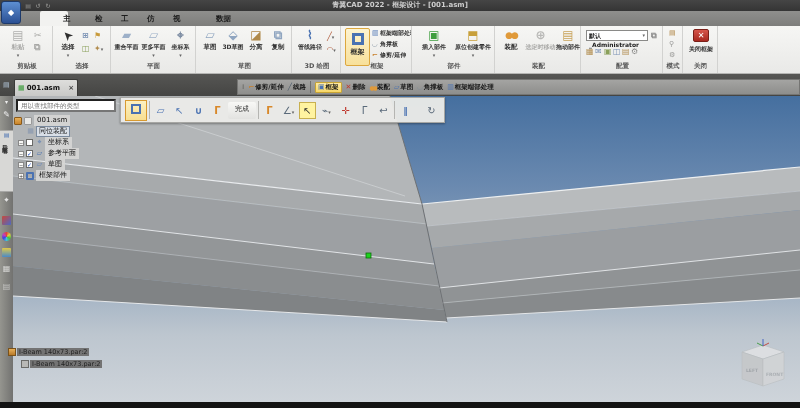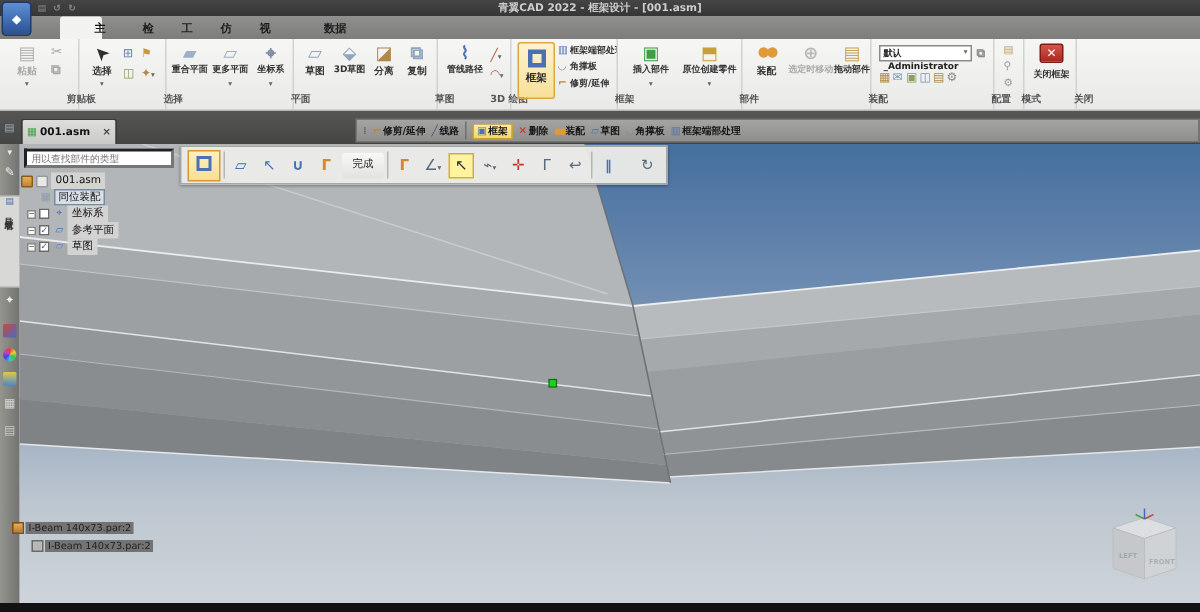--- a/index.html
+++ b/index.html
@@ -17,21 +17,21 @@
   .appbtn { left:1px; top:1px; width:20px; height:23px; background:linear-gradient(#5d8fd2,#2b5094);
             border:1px solid #1d3a6b; border-radius:3px; z-index:6; color:#fff; font-size:8px;
             text-align:center; line-height:21px; }
   .rtab { top:0; height:15px; font-size:7.5px; line-height:15px; color:#1c1c1c; text-align:center;padding-left:23px; }
   .rtab.active { background:#f2f2f0; border-radius:2px 2px 0 0; color:#111; }
 
   
   .ribbon { left:0; top:26px; width:800px; height:48px; background:linear-gradient(#f6f6f4,#e9e9e7);
             border-bottom:1px solid #b5b5b3; }
   .grp { position:absolute; top:0; height:47px; border-right:1px solid #d2d2d0; }
-  .glabel { position:absolute; bottom:2px; left:12px; width:100%; text-align:right; font-size:6.5px; color:#555; }
+  .glabel { position:absolute; bottom:2px; left:0; width:100%; text-align:center; font-size:6.5px; color:#555; }
   .vbtn { position:absolute; text-align:center; font-size:6.5px; color:#333; }
   .vbtn .ic { display:block; height:15px; line-height:15px; font-size:12px; }
   .vbtn .lb { display:block; line-height:8px; }
   .dd { font-size:5px; color:#666; }
   .mini { position:absolute; text-align:center; }
   .dis { color:#a9a9a7 !important; }
   .framebtn { position:absolute; left:2px; top:2px; width:25px; height:38px; border:1px solid #dca73e;
               background:linear-gradient(#fdf3d0,#f8e09a); border-radius:2px; text-align:center; }
   .framebtn .sq { width:12px; height:12px; border:3px solid #4a72b2; margin:4px auto 2px; background:transparent; }
   .framebtn .lb { font-size:7px; color:#2a2a2a; }
@@ -451,20 +451,25 @@
       <span class="cb checked"></span>
       <span class="ti" style="color:#4a72b2">▱</span>
       <span class="chip">参考平面</span>
     </div>
     <div class="trow" style="margin-left:4px">
       <span class="exp">−</span>
       <span class="cb checked"></span>
       <span class="ti" style="color:#6a8ac0">▱</span>
       <span class="chip">草图</span>
     </div>
+    <div class="trow" style="margin-left:4px">
+      <span class="exp">+</span>
+      <div class="tic" style="border:2px solid #4a72b2;background:transparent"></div>
+      <span class="chip">框架部件</span>
+    </div>
   </div>
 
   <div class="blabel" style="left:8px;top:348px">
     <div class="bic" style="background:linear-gradient(#e8b05a,#b87a2a);border:1px solid #7a521a"></div>
     <span class="bchip">I-Beam 140x73.par:2</span>
   </div>
   <div class="blabel" style="left:21px;top:360px">
     <div class="bic" style="background:#b8b8b6;border:1px solid #6a6a68"></div>
     <span class="bchip">I-Beam 140x73.par:2</span>
   </div>

